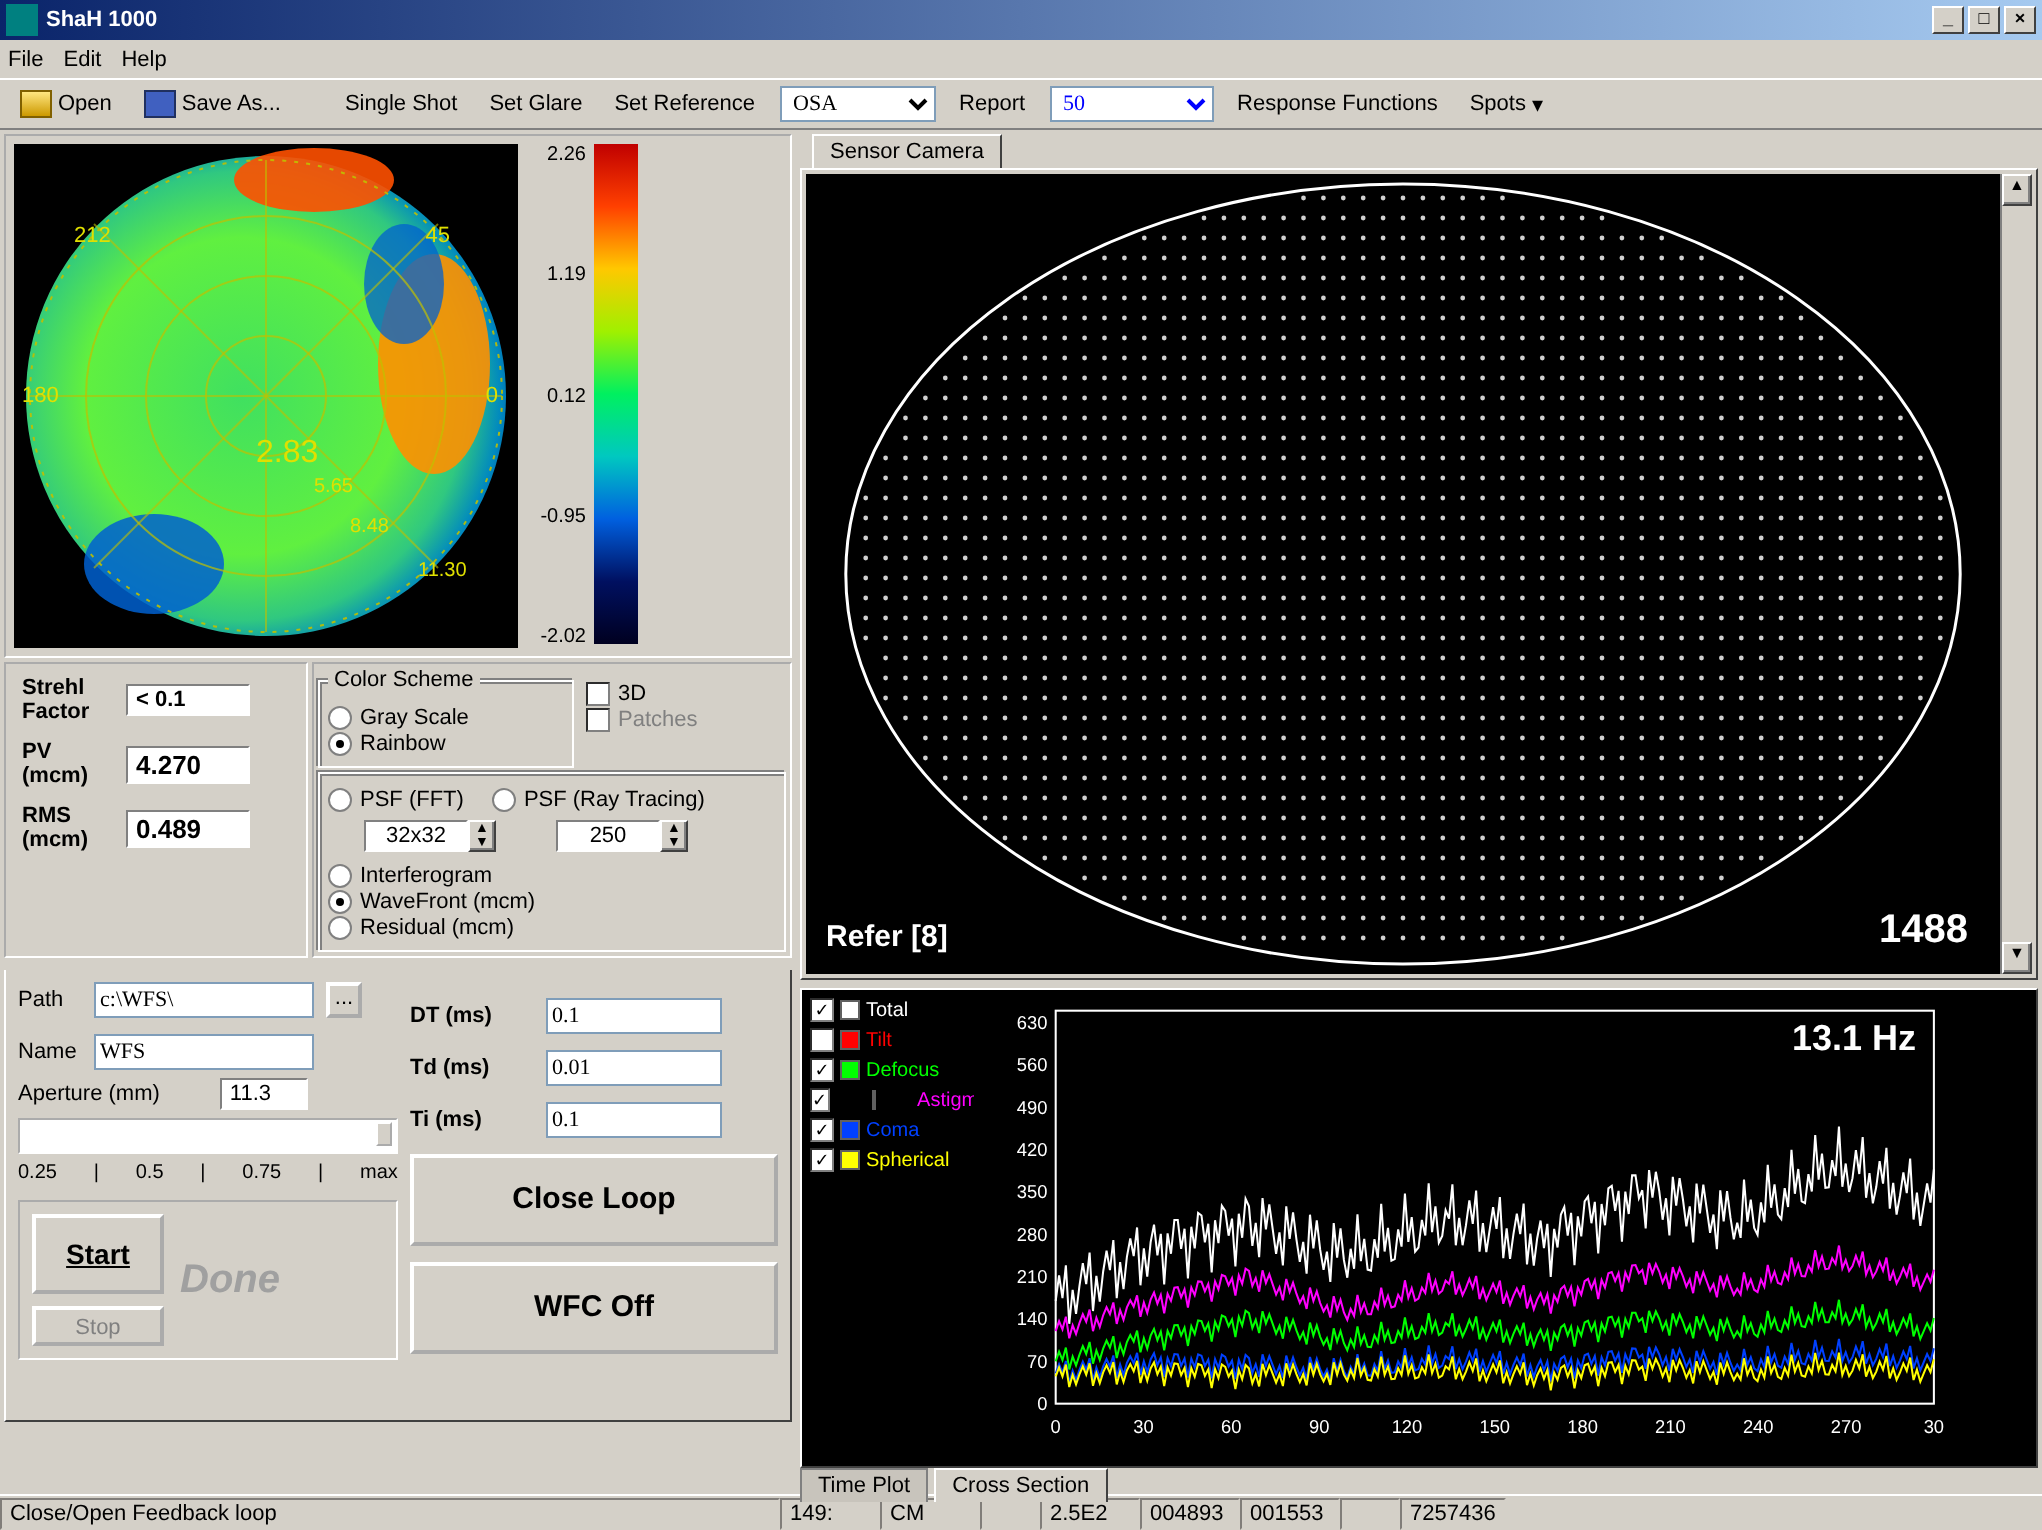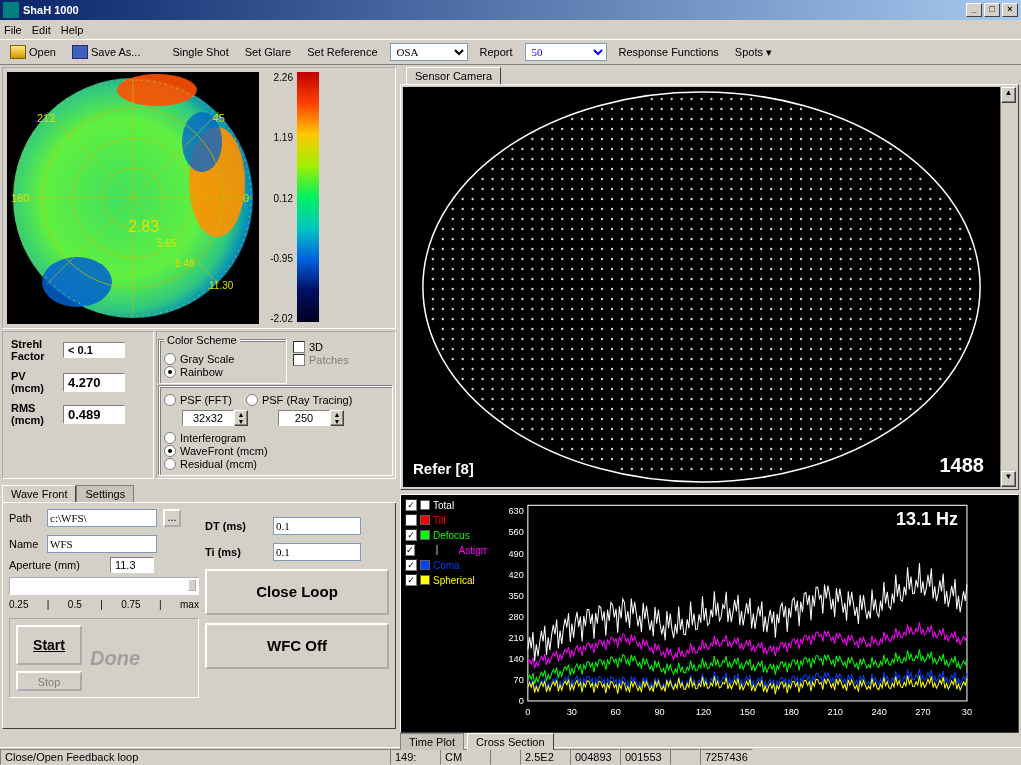--- a/index.html
+++ b/index.html
@@ -217,24 +217,20 @@
             </div>
           <div class="radio-row">
               <span class="radio"></span>
               <span>Residual (mcm)</span>
             </div>
         </fieldset>
       </div>
     </div>
 
     <div style="margin:6px 2px 2px 2px;">
-      <div style="display:flex;border-bottom:1px solid #fff;">
-        <div class="tab">Wave Front</div>
-        <div class="tab back">Settings</div>
-      </div>
       <div style="border:1px solid #fff;border-top:none;border-right-color:#404040;border-bottom-color:#404040;padding:6px;display:flex;gap:6px;height:226px;">
         <div style="width:190px;">
           <div style="display:flex;align-items:center;gap:6px;margin-bottom:8px;">
             <span style="width:32px;">Path</span>
             <input type="text" style="width: 110px;" value="c:\WFS\">
             <div class="btn" style="width:18px;height:18px;">...</div>
           </div>
           <div style="display:flex;align-items:center;gap:6px;margin-bottom:4px;">
             <span style="width:32px;">Name</span>
             <input type="text" style="width: 110px;" value="WFS">
@@ -260,20 +256,24 @@
               <div class="btn" style="width:66px;height:40px;font-weight:bold;font-size:14px;line-height:36px;"><u style="display:inline-block;">Start</u></div>
               <div class="btn" style="width:66px;height:20px;margin-top:6px;color:#808080;line-height:18px;">Stop</div>
             </div>
             <div style="font-size:20px;font-weight:bold;color:#a0a0a0;align-self:center;font-style:italic;">Done</div>
           </div>
         </div>
         <div style="flex:1;">
           <div style="display:flex;align-items:center;gap:8px;margin:8px 0;">
             <span style="width:60px;font-weight:bold;">DT (ms)</span>
             <input type="text" style="width: 88px;" value="0.1">
+          </div>
+          <div style="display:flex;align-items:center;gap:8px;margin:8px 0;">
+            <span style="width:60px;font-weight:bold;">Td (ms)</span>
+            <input type="text" style="width: 88px;" value="0.01">
           </div>
           <div style="display:flex;align-items:center;gap:8px;margin:8px 0;">
             <span style="width:60px;font-weight:bold;">Ti (ms)</span>
             <input type="text" style="width: 88px;" value="0.1">
           </div>
           <div class="btn" style="height:46px;font-size:15px;font-weight:bold;line-height:42px;margin-top:8px;">Close Loop</div>
           <div class="btn" style="height:46px;font-size:15px;font-weight:bold;line-height:42px;margin-top:8px;">WFC Off</div>
         </div>
       </div>
     </div>

